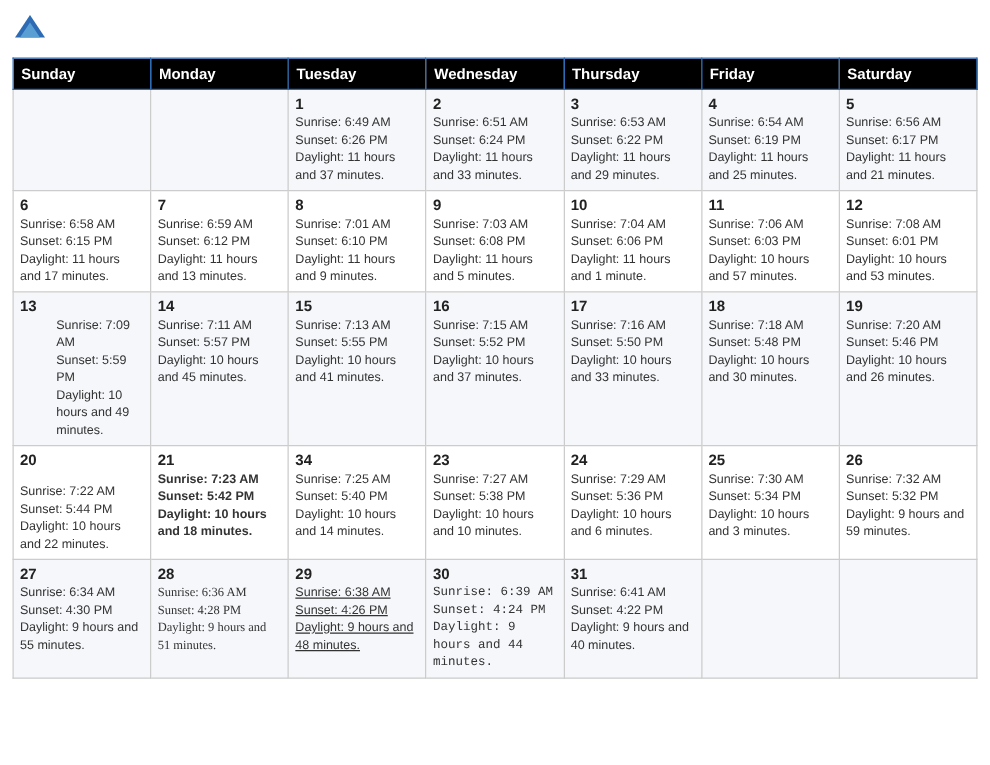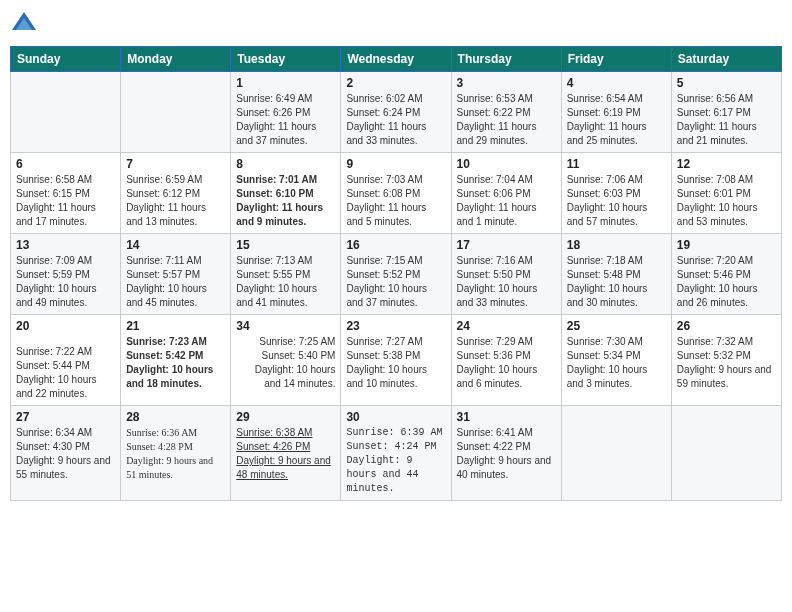--- a/index.html
+++ b/index.html
@@ -44,21 +44,21 @@
     }
     .subtitle {
       font-size: 15px;
       color: #444;
     }
     .calendar {
       width: 100%;
       border-collapse: collapse;
     }
     .calendar th {
-      background: #0f766e;
+      background: #000000;
       color: #fff;
       font-size: 12px;
       font-weight: bold;
       padding: 5px 6px;
       text-align: left;
       border: 1px solid #2d6cb4;
       margin-left: 31px;
     }
     .calendar td {
       vertical-align: top;
@@ -129,21 +129,21 @@
         <td class="empty-cell"></td>
         <td class="empty-cell"></td>
         <td>
           <span class="day-num">1</span>
           <div class="day-info" style="white-space: pre-line;">Sunrise: 6:49 AM
 Sunset: 6:26 PM
 Daylight: 11 hours and 37 minutes.</div>
         </td>
         <td>
           <span class="day-num">2</span>
-          <div class="day-info" style="white-space: pre-line;">Sunrise: 6:02 AM
+          <div class="day-info" style="white-space: pre-line;">Sunrise: 6:51 AM
 Sunset: 6:24 PM
 Daylight: 11 hours and 33 minutes.</div>
         </td>
         <td>
           <span class="day-num">3</span>
           <div class="day-info" style="white-space: pre-line;">Sunrise: 6:53 AM
 Sunset: 6:22 PM
 Daylight: 11 hours and 29 minutes.</div>
         </td>
         <td>
@@ -167,21 +167,21 @@
 Daylight: 11 hours and 17 minutes.</div>
         </td>
         <td>
           <span class="day-num">7</span>
           <div class="day-info" style="white-space: pre-line;">Sunrise: 6:59 AM
 Sunset: 6:12 PM
 Daylight: 11 hours and 13 minutes.</div>
         </td>
         <td>
           <span class="day-num">8</span>
-          <div class="day-info" style="white-space: pre-line; font-weight: bold;">Sunrise: 7:01 AM
+          <div class="day-info" style="white-space: pre-line;">Sunrise: 7:01 AM
 Sunset: 6:10 PM
 Daylight: 11 hours and 9 minutes.</div>
         </td>
         <td>
           <span class="day-num">9</span>
           <div class="day-info" style="white-space: pre-line;">Sunrise: 7:03 AM
 Sunset: 6:08 PM
 Daylight: 11 hours and 5 minutes.</div>
         </td>
         <td>
@@ -199,21 +199,21 @@
         <td>
           <span class="day-num">12</span>
           <div class="day-info" style="white-space: pre-line;">Sunrise: 7:08 AM
 Sunset: 6:01 PM
 Daylight: 10 hours and 53 minutes.</div>
         </td>
       </tr>
       <tr>
         <td>
           <span class="day-num">13</span>
-          <div class="day-info" style="white-space: pre-line;">Sunrise: 7:09 AM
+          <div class="day-info" style="white-space: pre-line; margin-left: 29px;">Sunrise: 7:09 AM
 Sunset: 5:59 PM
 Daylight: 10 hours and 49 minutes.</div>
         </td>
         <td>
           <span class="day-num">14</span>
           <div class="day-info" style="white-space: pre-line;">Sunrise: 7:11 AM
 Sunset: 5:57 PM
 Daylight: 10 hours and 45 minutes.</div>
         </td>
         <td>
@@ -255,21 +255,21 @@
 Daylight: 10 hours and 22 minutes.</div>
         </td>
         <td>
           <span class="day-num">21</span>
           <div class="day-info" style="white-space: pre-line; font-weight: bold;">Sunrise: 7:23 AM
 Sunset: 5:42 PM
 Daylight: 10 hours and 18 minutes.</div>
         </td>
         <td>
           <span class="day-num">34</span>
-          <div class="day-info" style="white-space: pre-line; text-align: right;">Sunrise: 7:25 AM
+          <div class="day-info" style="white-space: pre-line;">Sunrise: 7:25 AM
 Sunset: 5:40 PM
 Daylight: 10 hours and 14 minutes.</div>
         </td>
         <td>
           <span class="day-num">23</span>
           <div class="day-info" style="white-space: pre-line;">Sunrise: 7:27 AM
 Sunset: 5:38 PM
 Daylight: 10 hours and 10 minutes.</div>
         </td>
         <td>

